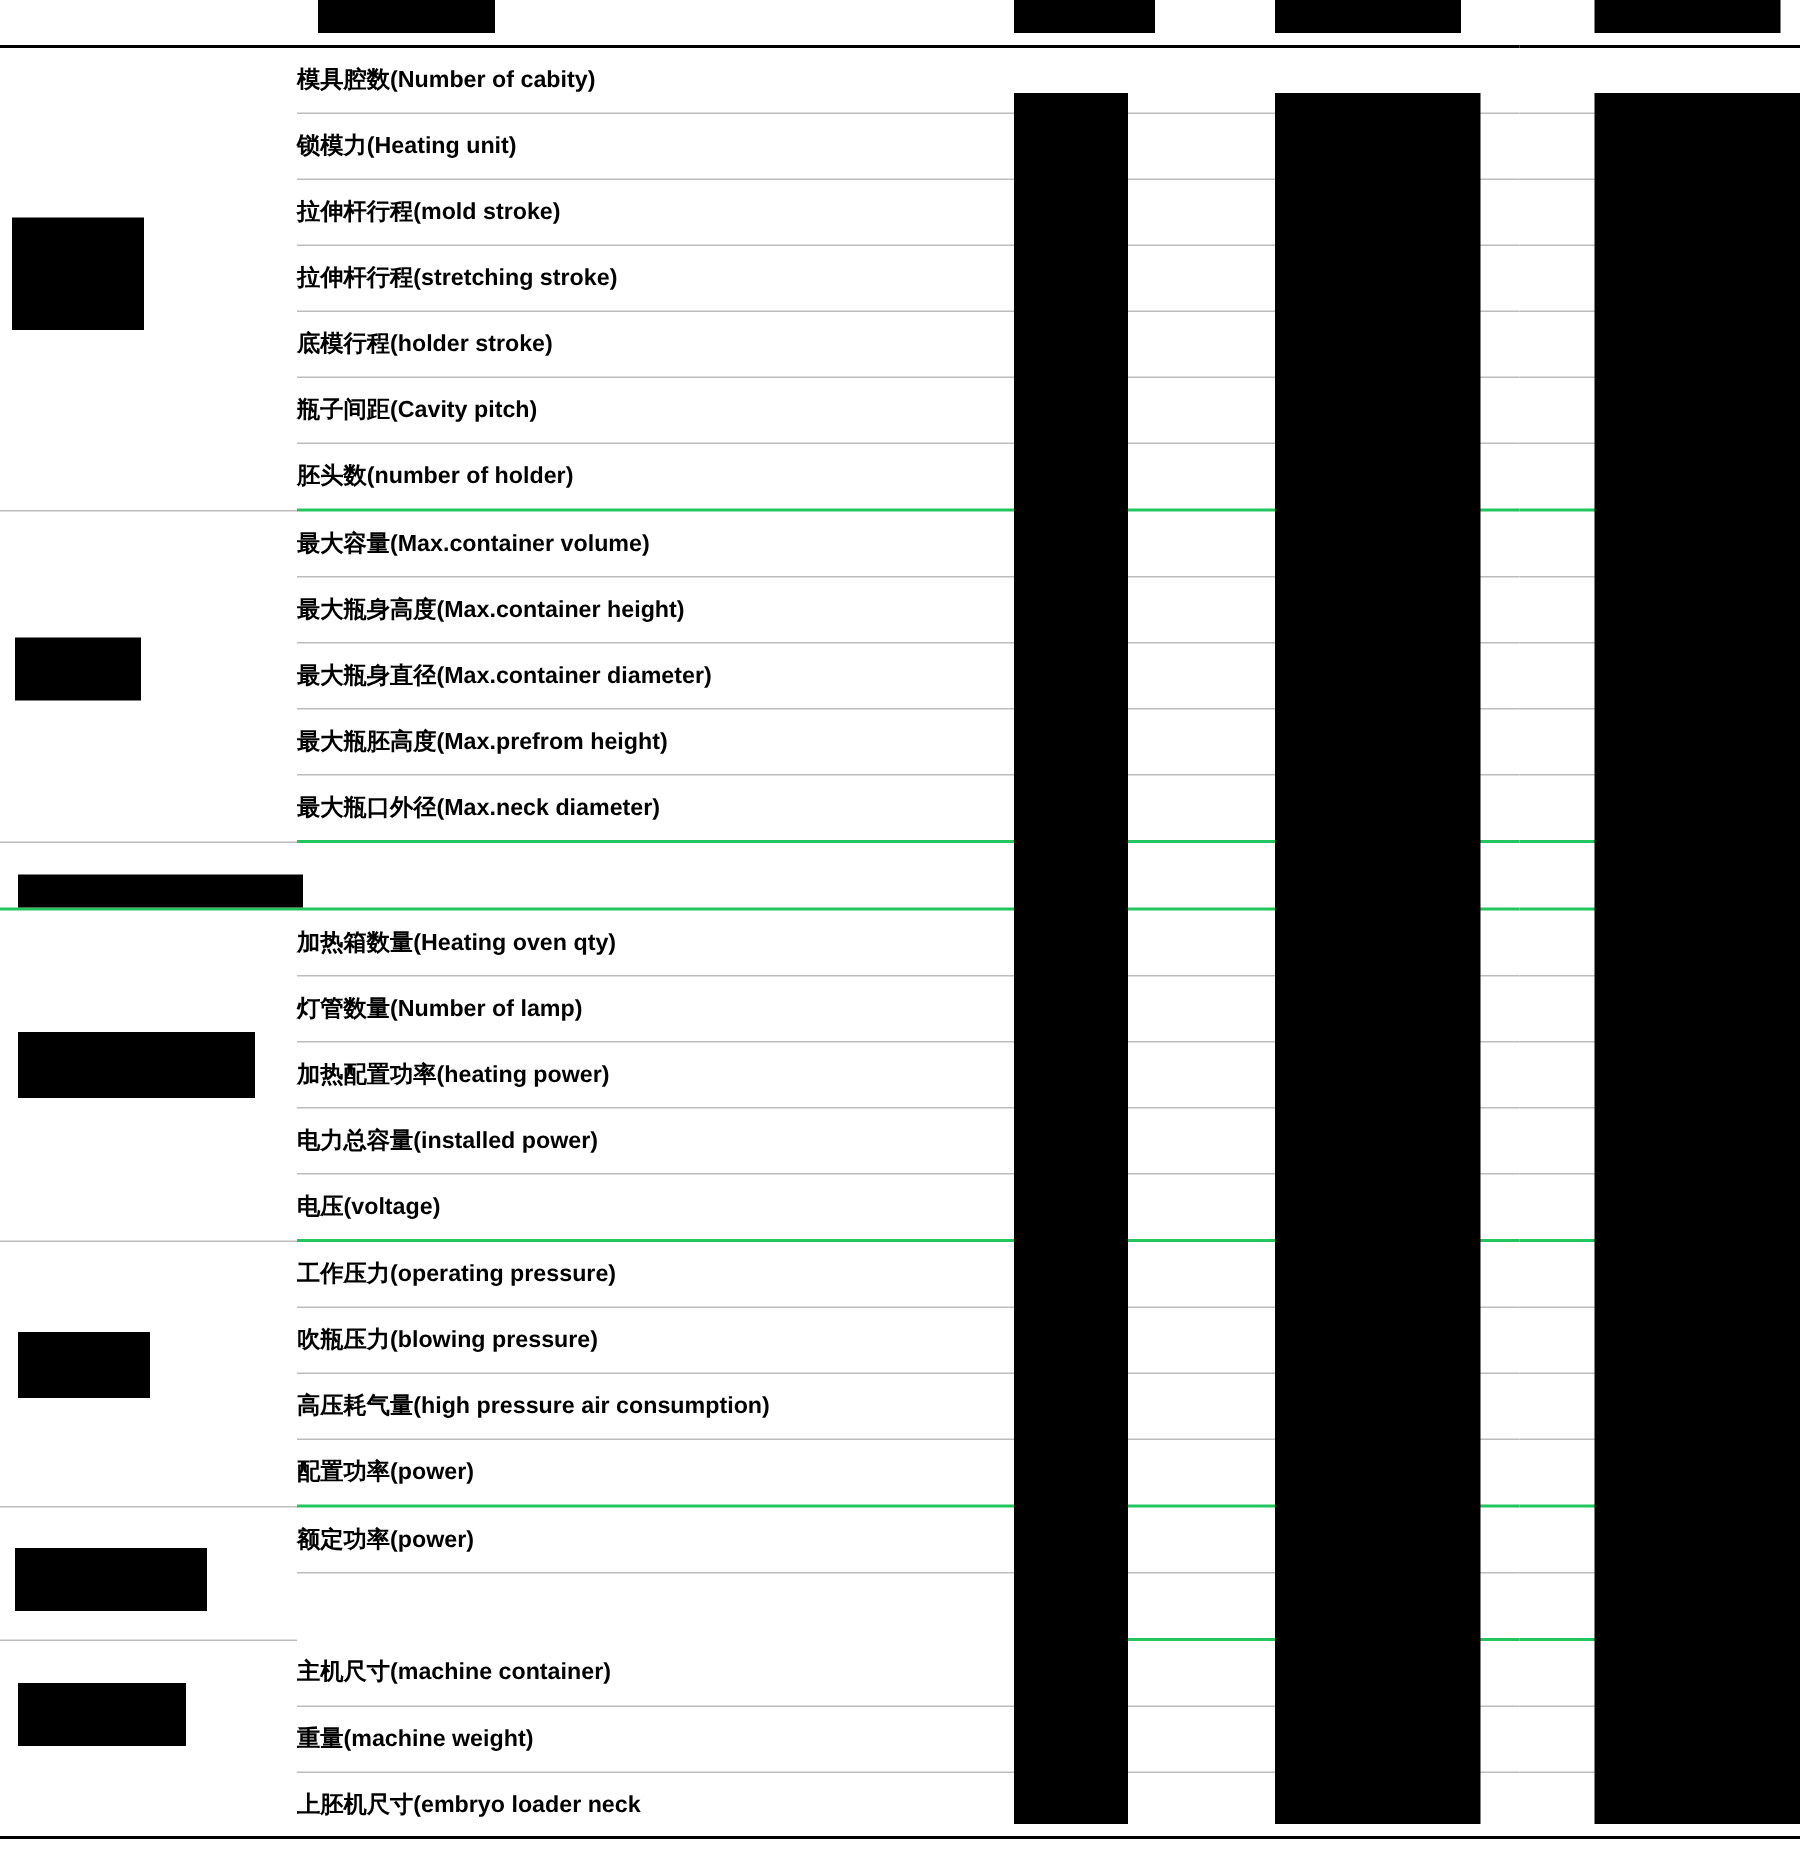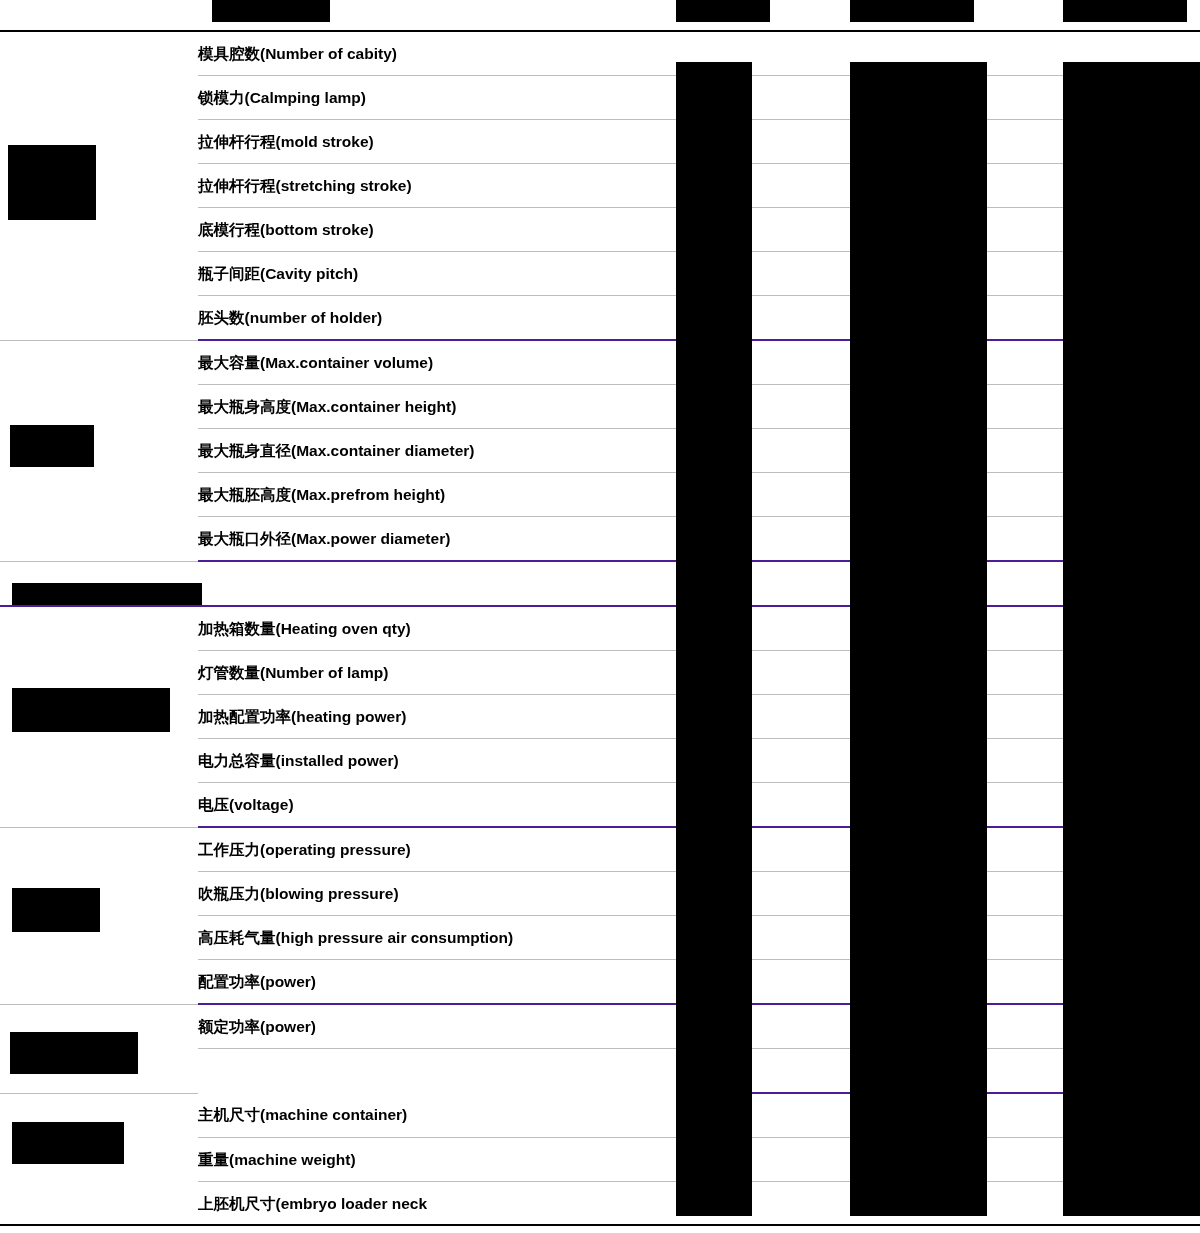--- a/index.html
+++ b/index.html
@@ -45,21 +45,21 @@
     text-align: center;
   }
   .rule-top {
     border-bottom: 2px solid #000;
   }
   .row td {
     height: 43px;
     border-bottom: 1px solid #bdbdbd;
   }
   .row.sect-end td {
-    border-bottom: 2px solid #4c1d95;
+    border-bottom: 2px solid #22c55e;
   }
   .group-cell {
     text-align: left;
     padding-left: 2px;
     font-size: 13.5px;
     line-height: 1.2;
   }
   .item-cell {
     text-align: left;
     padding-left: 10px;
@@ -126,39 +126,39 @@
       </tr>
 
       <tr class="row">
         <td class="group-cell" rowspan="7"></td>
         <td class="item-cell">模具腔数(Number of cabity)</td>
         <td class="unit-cell"></td>
         <td class="val-cell"></td>
         <td class="val-cell"></td>
       </tr>
       <tr class="row">
-        <td class="item-cell">锁模力(Calmping lamp)</td>
+        <td class="item-cell">锁模力(Heating unit)</td>
         <td class="unit-cell"></td>
         <td class="val-cell"></td>
         <td class="val-cell"></td>
       </tr>
       <tr class="row">
         <td class="item-cell">拉伸杆行程(mold stroke)</td>
         <td class="unit-cell"></td>
         <td class="val-cell"></td>
         <td class="val-cell"></td>
       </tr>
       <tr class="row">
         <td class="item-cell">拉伸杆行程(stretching stroke)</td>
         <td class="unit-cell"></td>
         <td class="val-cell"></td>
         <td class="val-cell"></td>
       </tr>
       <tr class="row">
-        <td class="item-cell">底模行程(bottom stroke)</td>
+        <td class="item-cell">底模行程(holder stroke)</td>
         <td class="unit-cell"></td>
         <td class="val-cell"></td>
         <td class="val-cell"></td>
       </tr>
       <tr class="row">
         <td class="item-cell">瓶子间距(Cavity pitch)</td>
         <td class="unit-cell"></td>
         <td class="val-cell"></td>
         <td class="val-cell"></td>
       </tr>
@@ -188,21 +188,21 @@
         <td class="val-cell"></td>
         <td class="val-cell"></td>
       </tr>
       <tr class="row">
         <td class="item-cell">最大瓶胚高度(Max.prefrom height)</td>
         <td class="unit-cell"></td>
         <td class="val-cell"></td>
         <td class="val-cell"></td>
       </tr>
       <tr class="row sect-end">
-        <td class="item-cell">最大瓶口外径(Max.power diameter)</td>
+        <td class="item-cell">最大瓶口外径(Max.neck diameter)</td>
         <td class="unit-cell"></td>
         <td class="val-cell"></td>
         <td class="val-cell"></td>
       </tr>
 
       <tr class="row sect-end">
         <td class="group-cell" colspan="2"></td>
         <td class="unit-cell"></td>
         <td class="val-cell"></td>
         <td class="val-cell"></td>

